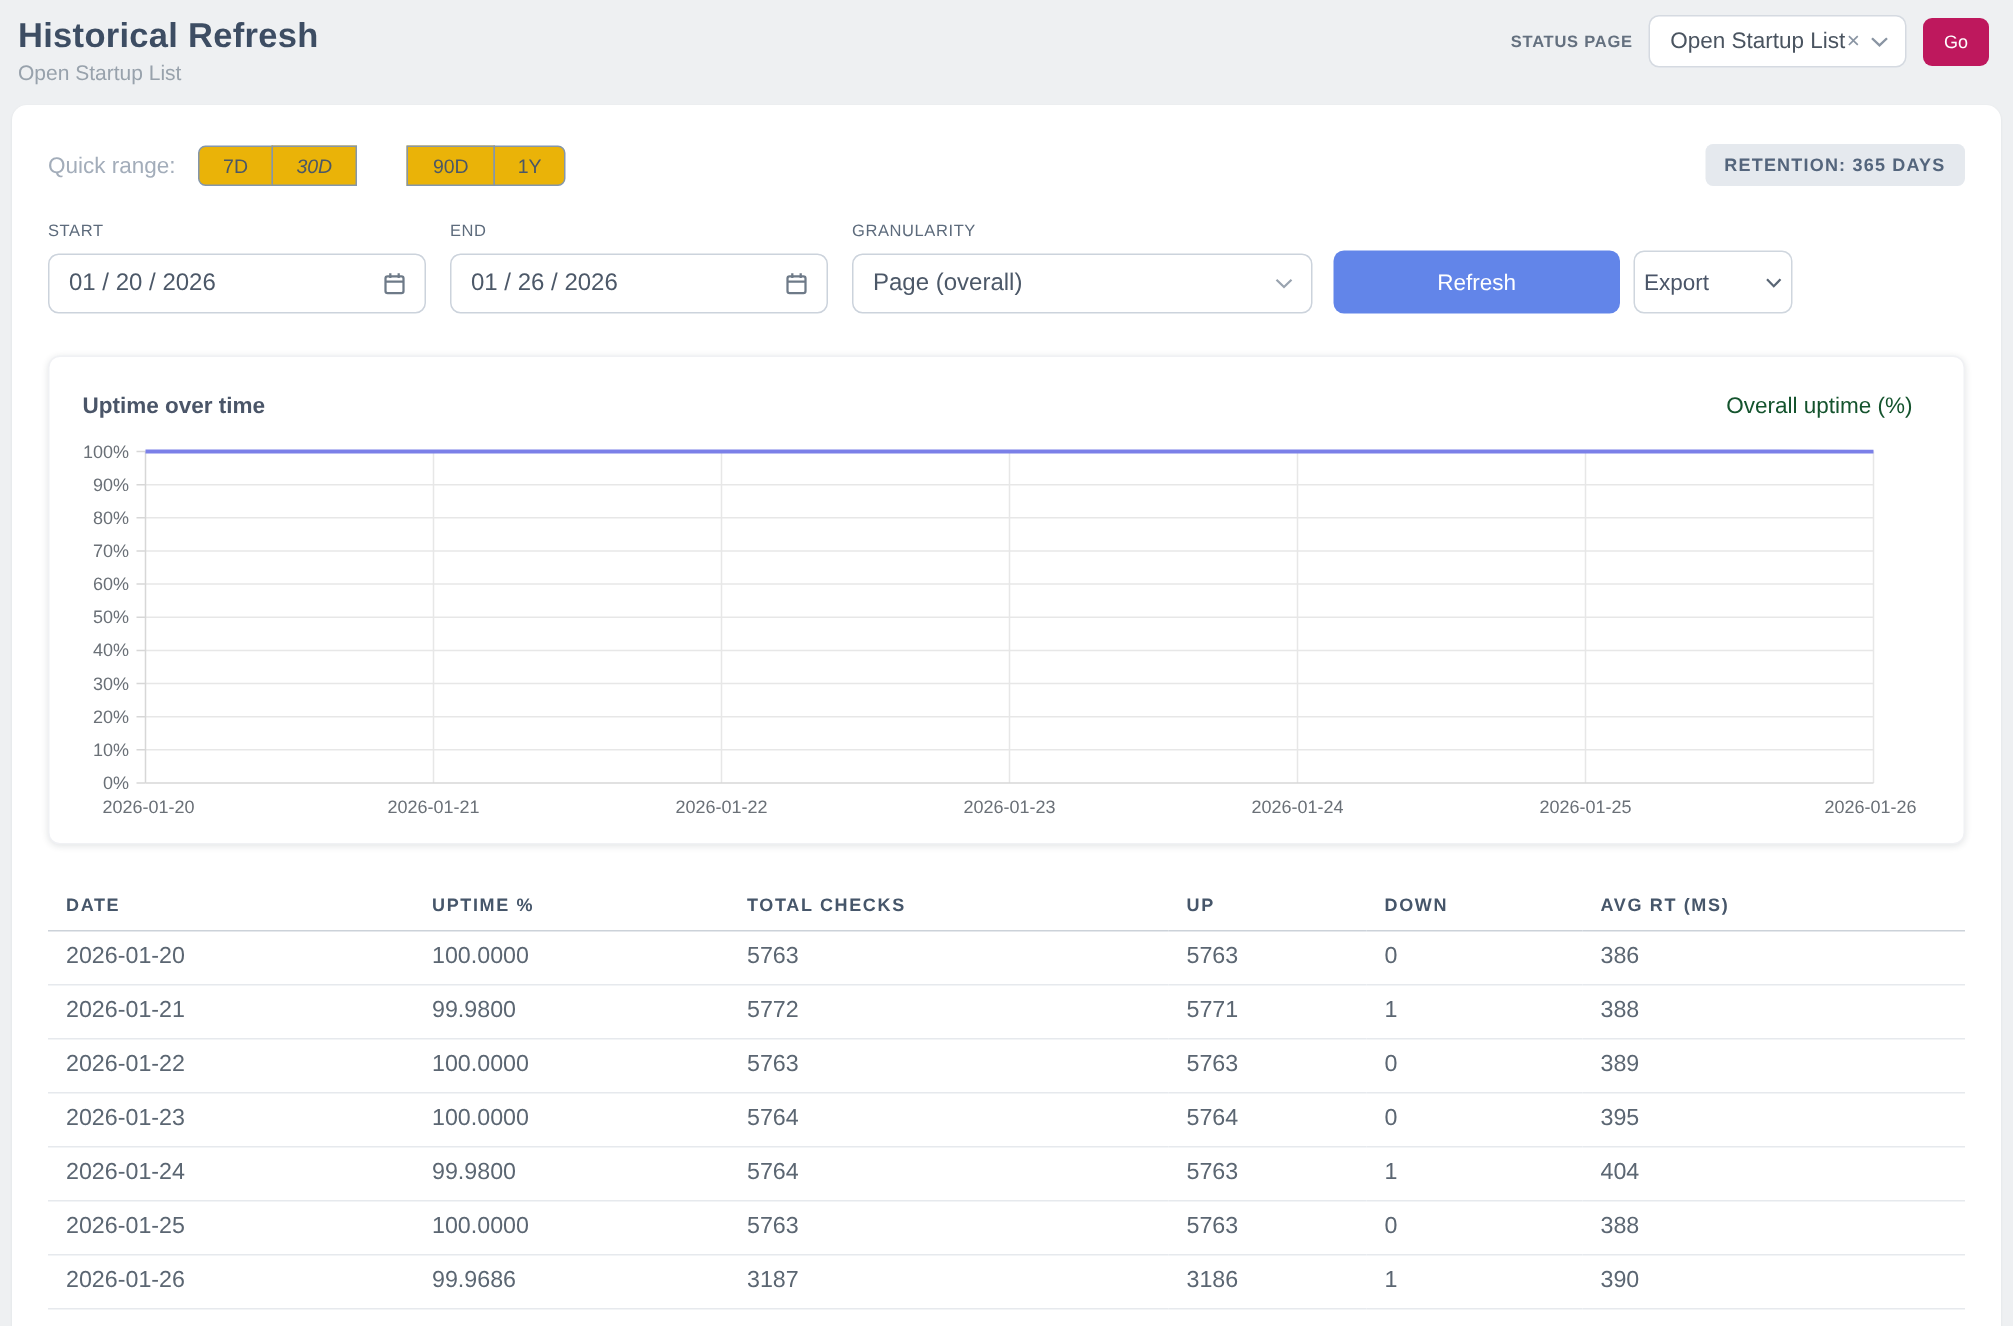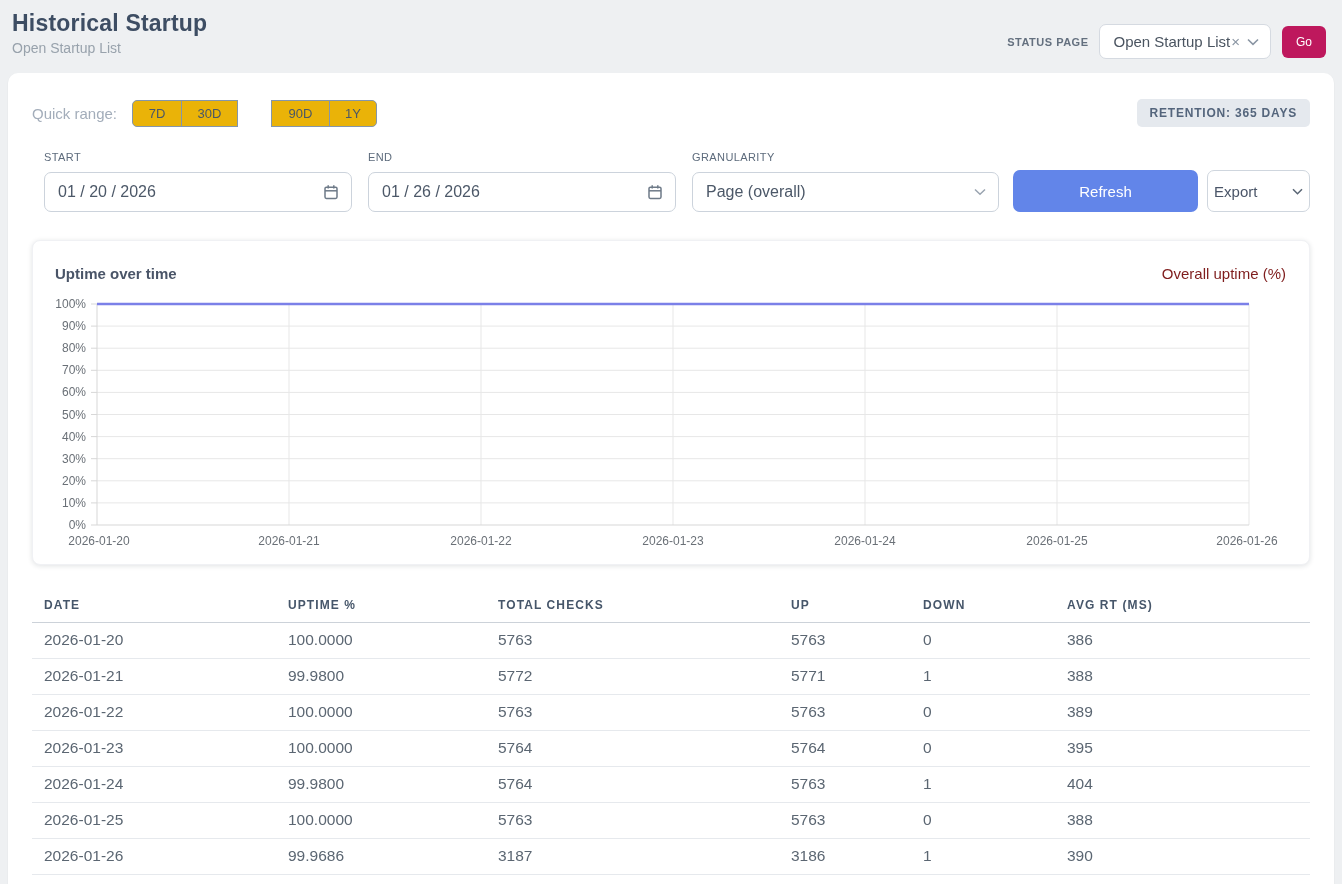--- a/index.html
+++ b/index.html
@@ -9,21 +9,21 @@
     background:#eef0f2;
     font-family:"Liberation Sans", sans-serif;
     color:#42526b;
     overflow:hidden;
   }
 
   
   .page-header { display:flex; justify-content:space-between; align-items:flex-start; padding:10px 16px 0 12px; }
   .page-title { font-size:23px; font-weight:700; color:#3d4d63; margin:0; letter-spacing:.2px; }
   .page-subtitle { font-size:14px; color:#98a2ac; margin-top:3px; }
-  .header-right { display:flex; align-items:center; gap:11px; margin-top:14px; }
+  .header-right { display:flex; align-items:center; gap:11px; margin-top:0; }
   .status-label { font-size:11px; font-weight:600; color:#64707f; letter-spacing:.5px; }
   .status-select {
     display:flex; align-items:center; background:#fff; border:1px solid #d5dae1;
     border-radius:7px; padding:8px 11px 8px 13px; font-size:15px; color:#4a5460; cursor:pointer;
     min-width:164px;
   }
   .status-select .sel-text { margin-right:1px; }
   .clear-x { color:#8a95a3; font-size:15px; line-height:1; margin-right:7px; }
   .go-btn {
     background:#be185d; color:#fff; border:none; border-radius:6px;
@@ -40,34 +40,34 @@
   .row-top { display:flex; justify-content:space-between; align-items:center; }
   .row-top-left { display:flex; align-items:center; }
   .quick-label { color:#a3adba; font-size:15px; margin-right:15px; }
   .seg { display:flex; }
   .seg button {
     background:#eab308; border:1px solid #8496ab; color:#4a5767;
     font-size:13px; font-family:inherit; padding:5px 0; cursor:pointer; margin-left:-1px;
     min-width:44px; text-align:center;
   }
   .seg button:first-child { border-radius:5px 0 0 5px; margin-left:0; min-width:50px; }
-  .seg button:nth-child(2) { min-width:57px; }
+  .seg button:nth-child(2) { min-width:57px;font-style:italic; }
   .seg button:nth-child(3) { min-width:59px;margin-left:33px; }
   .seg button:last-child { border-radius:0 5px 5px 0; min-width:48px; }
   .badge {
     background:#e5e9ee; color:#54657c; font-size:12px; font-weight:700;
     letter-spacing:.8px; padding:7px 13px; border-radius:5px;
   }
 
   .row-form { display:flex; margin-top:24px; align-items:flex-end; }
-  .field { display:flex; flex-direction:column;margin-left:12px; }
+  .field { display:flex; flex-direction:column; }
   .field + .field { margin-left:16px; }
   .field-label { font-size:11px; color:#5d6b7c; letter-spacing:.4px; margin-bottom:9px; font-weight:500; }
   .input-box {
-    width:308px; height:40px; border:1px solid #ccd3dc; border-radius:7px;
+    width:252px; height:40px; border:1px solid #ccd3dc; border-radius:7px;
     display:flex; align-items:center; justify-content:space-between;
     padding:0 12px 0 13px; font-size:16px; color:#4c5868; background:#fff; cursor:pointer;
   }
   .input-box.select { width:307px; }
   .refresh-btn {
     margin-left:14px; width:191px; height:42px; background:#6285e9; color:#fff;
     font-size:15px; font-family:inherit; border:none; border-radius:7px; cursor:pointer;
   }
   .export-btn {
     margin-left:9px; width:106px; height:42px; background:#fff; border:1px solid #cfd6de;
@@ -76,40 +76,40 @@
   }
 
   
   .chart-card {
     margin-top:28px; background:#fff; border:1px solid #f0f1f4; border-radius:8px;
     box-shadow:0 1px 5px rgba(27,36,48,.13);
     padding:18px 20px 8px;
   }
   .chart-head { display:flex; justify-content:space-between; align-items:flex-end; padding:6px 2px 12px; }
   .chart-title { font-size:15px; font-weight:700; color:#4a5568; }
-  .chart-legend { font-size:15px; color:#7f1d1d; margin-right:1px; }
+  .chart-legend { font-size:15px; color:#14532d; margin-right:12px; }
   .chart-svg text { font-family:"Liberation Sans",sans-serif; font-size:12px; fill:#6a7077; }
 
   
   table.uptime-table { width:100%; border-collapse:collapse; table-layout:fixed; margin-top:24px; }
   .uptime-table th {
     text-align:left; font-size:12px; font-weight:700; letter-spacing:1.1px;
     color:#46566a; padding:9px 8px 10px 12px; border-bottom:1px solid #ccd2d9;
   }
   .uptime-table td {
     font-size:15.5px; color:#5b6672; padding:8px 8px 9px 12px;
     border-bottom:1px solid #e6e9ed;
   }
 </style>
 </head>
 <body>
 
 <div class="page-header">
   <div>
-    <h1 class="page-title">Historical Startup</h1>
+    <h1 class="page-title">Historical Refresh</h1>
     <div class="page-subtitle">Open Startup List</div>
   </div>
   <div class="header-right">
     <span class="status-label">STATUS PAGE</span>
     <div class="status-select">
       <span class="sel-text">Open Startup List</span>
       <span class="clear-x">×</span>
       <svg width="12" height="8" viewBox="0 0 12 8">
         <polyline points="1,1.5 6,6.3 11,1.5" fill="none" stroke="#8a95a3" stroke-width="1.6"></polyline>
       </svg>

